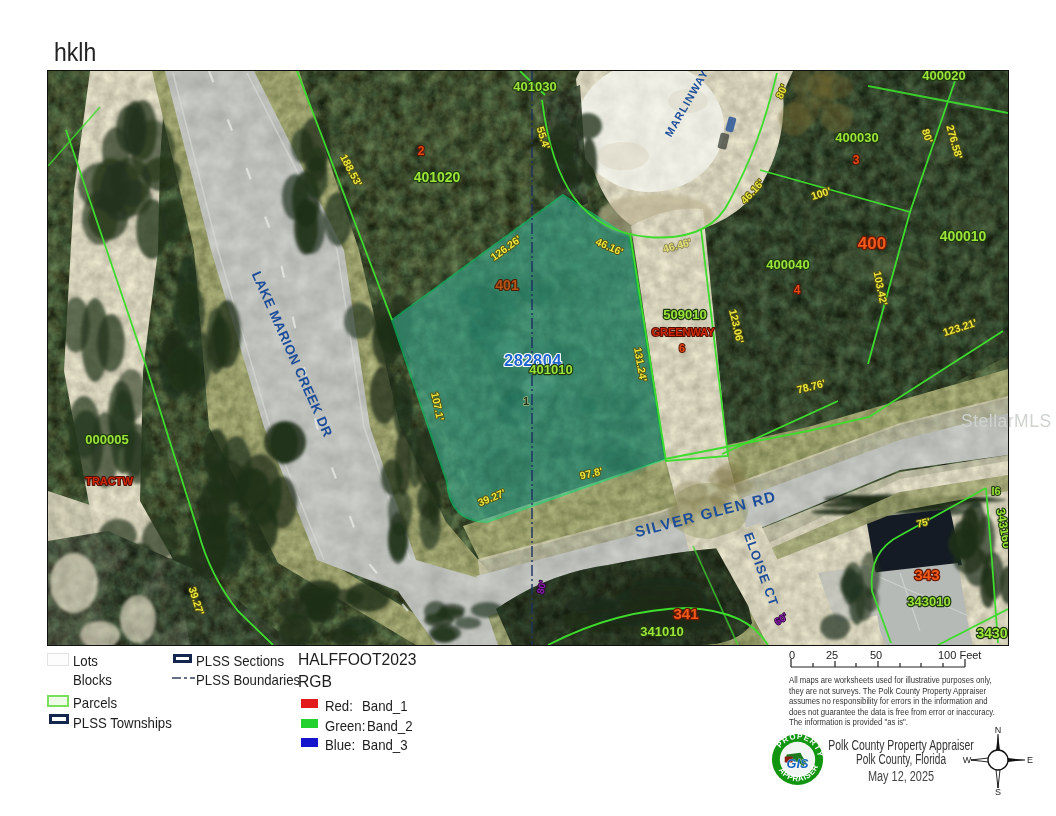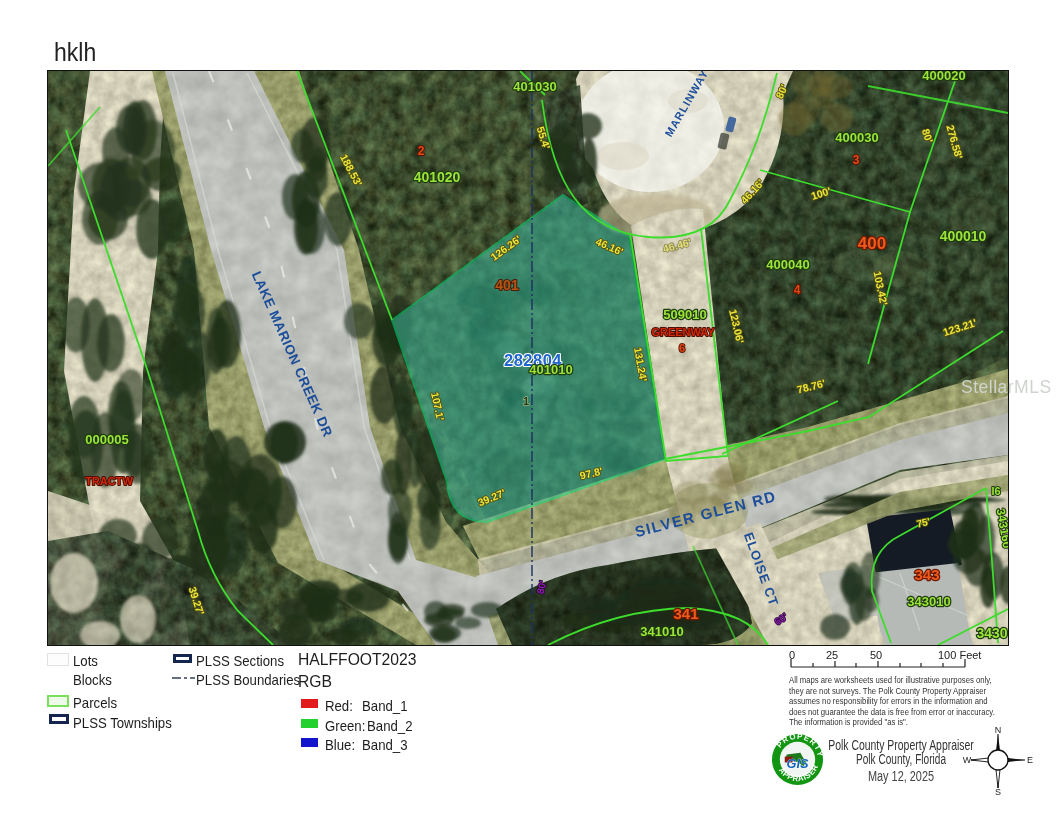--- a/index.html
+++ b/index.html
@@ -511,21 +511,21 @@
 <text transform="translate(544,406) rotate(-13)" text-anchor="middle" fill="#ece83e" stroke="#55500e" stroke-width="1.8" paint-order="stroke" stroke-linejoin="round" style="font-family:&quot;Liberation Sans&quot;,sans-serif;font-size:10.5px;font-weight:bold;">97.8'</text>
 <text transform="translate(445,430) rotate(-22)" text-anchor="middle" fill="#ece83e" stroke="#55500e" stroke-width="1.8" paint-order="stroke" stroke-linejoin="round" style="font-family:&quot;Liberation Sans&quot;,sans-serif;font-size:10.5px;font-weight:bold;">39.27'</text>
 <text transform="translate(145,531) rotate(72)" text-anchor="middle" fill="#ece83e" stroke="#55500e" stroke-width="1.8" paint-order="stroke" stroke-linejoin="round" style="font-family:&quot;Liberation Sans&quot;,sans-serif;font-size:10.5px;font-weight:bold;">39.27'</text>
 <text transform="translate(876,455) rotate(-12)" text-anchor="middle" fill="#ece83e" stroke="#55500e" stroke-width="1.8" paint-order="stroke" stroke-linejoin="round" style="font-family:&quot;Liberation Sans&quot;,sans-serif;font-size:10px;font-weight:bold;">75'</text>
 
 <text transform="translate(497,517) rotate(-78)" text-anchor="middle" fill="#8a1fae" stroke="#2a0636" stroke-width="1.6" paint-order="stroke" stroke-linejoin="round" style="font-family:&quot;Liberation Sans&quot;,sans-serif;font-size:10px;font-weight:bold;">80'</text>
 <text transform="translate(735,551) rotate(-35)" text-anchor="middle" fill="#8a1fae" stroke="#2a0636" stroke-width="1.6" paint-order="stroke" stroke-linejoin="round" style="font-family:&quot;Liberation Sans&quot;,sans-serif;font-size:10px;font-weight:bold;">60'</text>
 </svg>
 </div>
 
-<div class="abs" style="left:961px;top:377px;font-size:17.5px;color:#ced3ce;opacity:1;letter-spacing:0.5px;">StellarMLS</div>
+<div class="abs" style="left:961px;top:411px;font-size:17.5px;color:#ced3ce;opacity:1;letter-spacing:0.5px;">StellarMLS</div>
 
 <div class="abs" style="left:47px;top:653px;width:20px;height:11px;border:1px solid #e2e2e2;background:#fdfdfd;"></div>
 <div class="lg" style="left:73px;top:652px;">Lots</div>
 
 <div class="lg" style="left:73px;top:671px;">Blocks</div>
 
 <div class="abs" style="left:47px;top:695px;width:18px;height:8px;border:2px solid #7ae05c;background:#eefbe8;"></div>
 <div class="lg" style="left:73px;top:694px;">Parcels</div>
 
 <div class="abs" style="left:49px;top:714px;width:14px;height:4px;border:3px solid #14254e;background:#fff;"></div>

